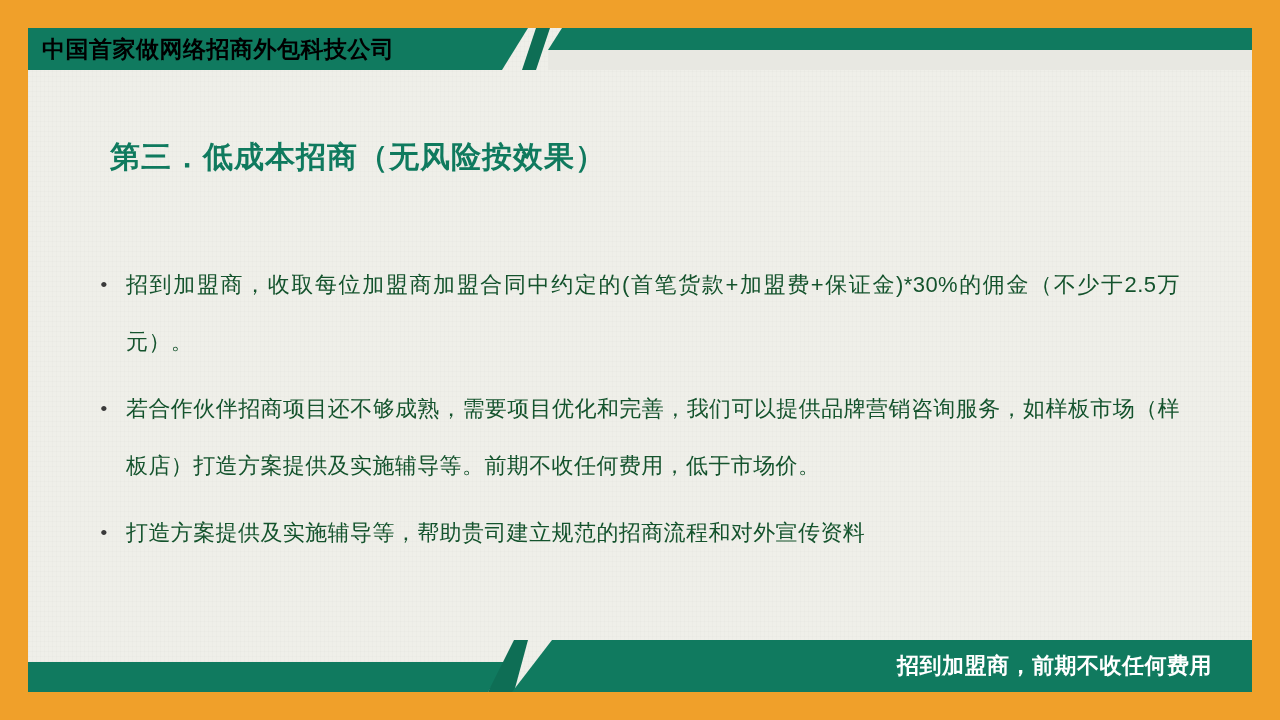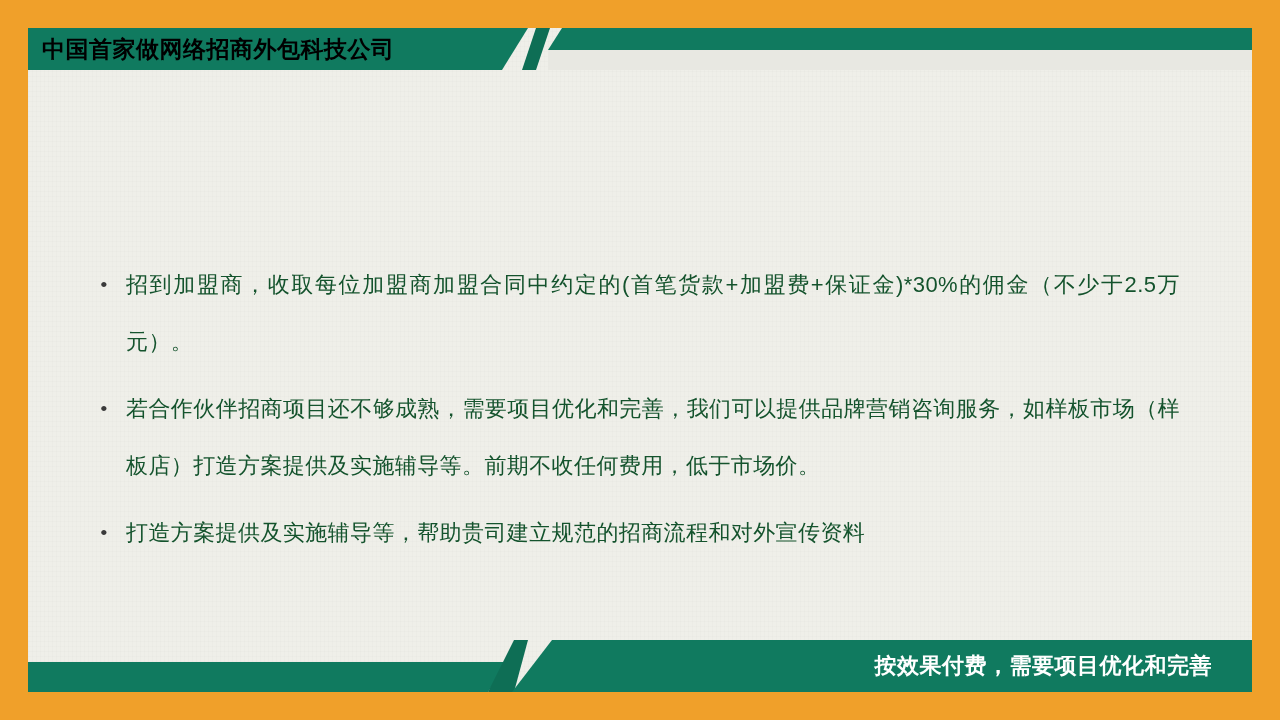--- a/index.html
+++ b/index.html
@@ -190,36 +190,37 @@
   <div class="paper"></div>
 
   <div class="header-bar">
     <div class="header-green-main"></div>
     <div class="header-green-mid"></div>
     <div class="header-green-bar2"></div>
     <div class="header-green-bar3"></div>
     <div class="header-title">中国首家做网络招商外包科技公司</div>
   </div>
 
+  <div class="slide-title">第三．低成本招商（无风险按效果）</div>
 
   <div class="body-list">
     <div class="bullet-row">
       <span class="bullet-dot">•</span>
       <span class="bullet-text">招到加盟商，收取每位加盟商加盟合同中约定的(首笔货款+加盟费+保证金)*30%的佣金（不少于2.5万元）。</span>
     </div>
     <div class="bullet-row">
       <span class="bullet-dot">•</span>
       <span class="bullet-text">若合作伙伴招商项目还不够成熟，需要项目优化和完善，我们可以提供品牌营销咨询服务，如样板市场（样板店）打造方案提供及实施辅导等。前期不收任何费用，低于市场价。</span>
     </div>
     <div class="bullet-row">
       <span class="bullet-dot">•</span>
       <span class="bullet-text">打造方案提供及实施辅导等，帮助贵司建立规范的招商流程和对外宣传资料</span>
     </div>
   </div>
 
   <div class="footer-bar">
     <div class="footer-green-left"></div>
     <div class="footer-green-mid"></div>
     <div class="footer-green-right"></div>
-    <div class="footer-text">按效果付费，需要项目优化和完善</div>
+    <div class="footer-text">招到加盟商，前期不收任何费用</div>
   </div>
 
 </div>
 
 </body></html>

